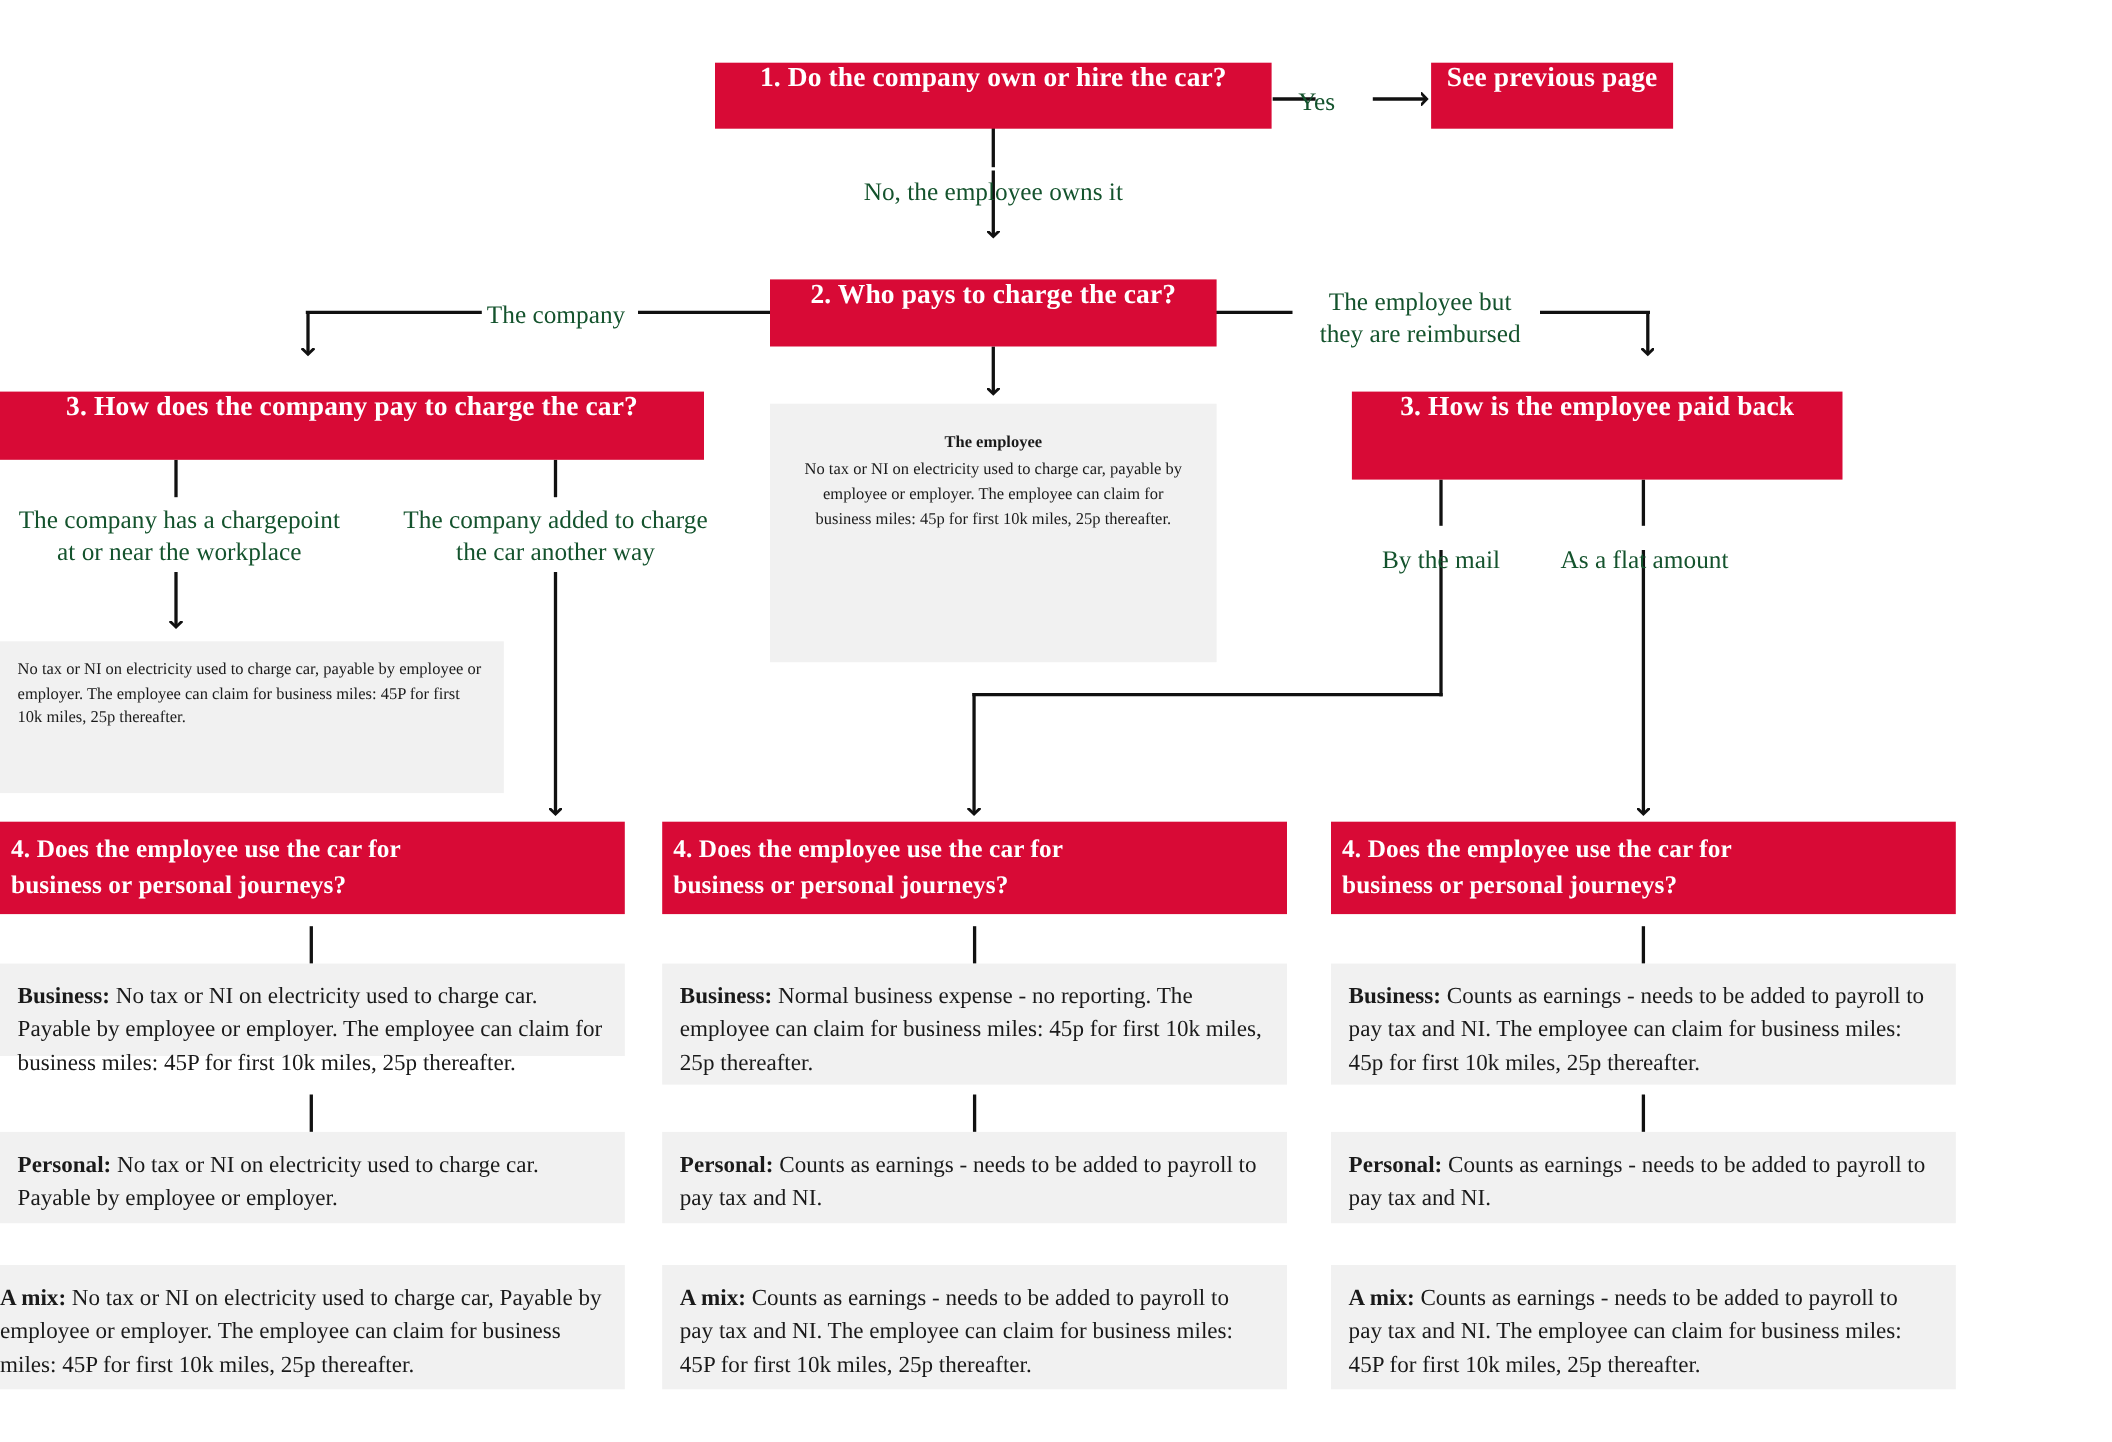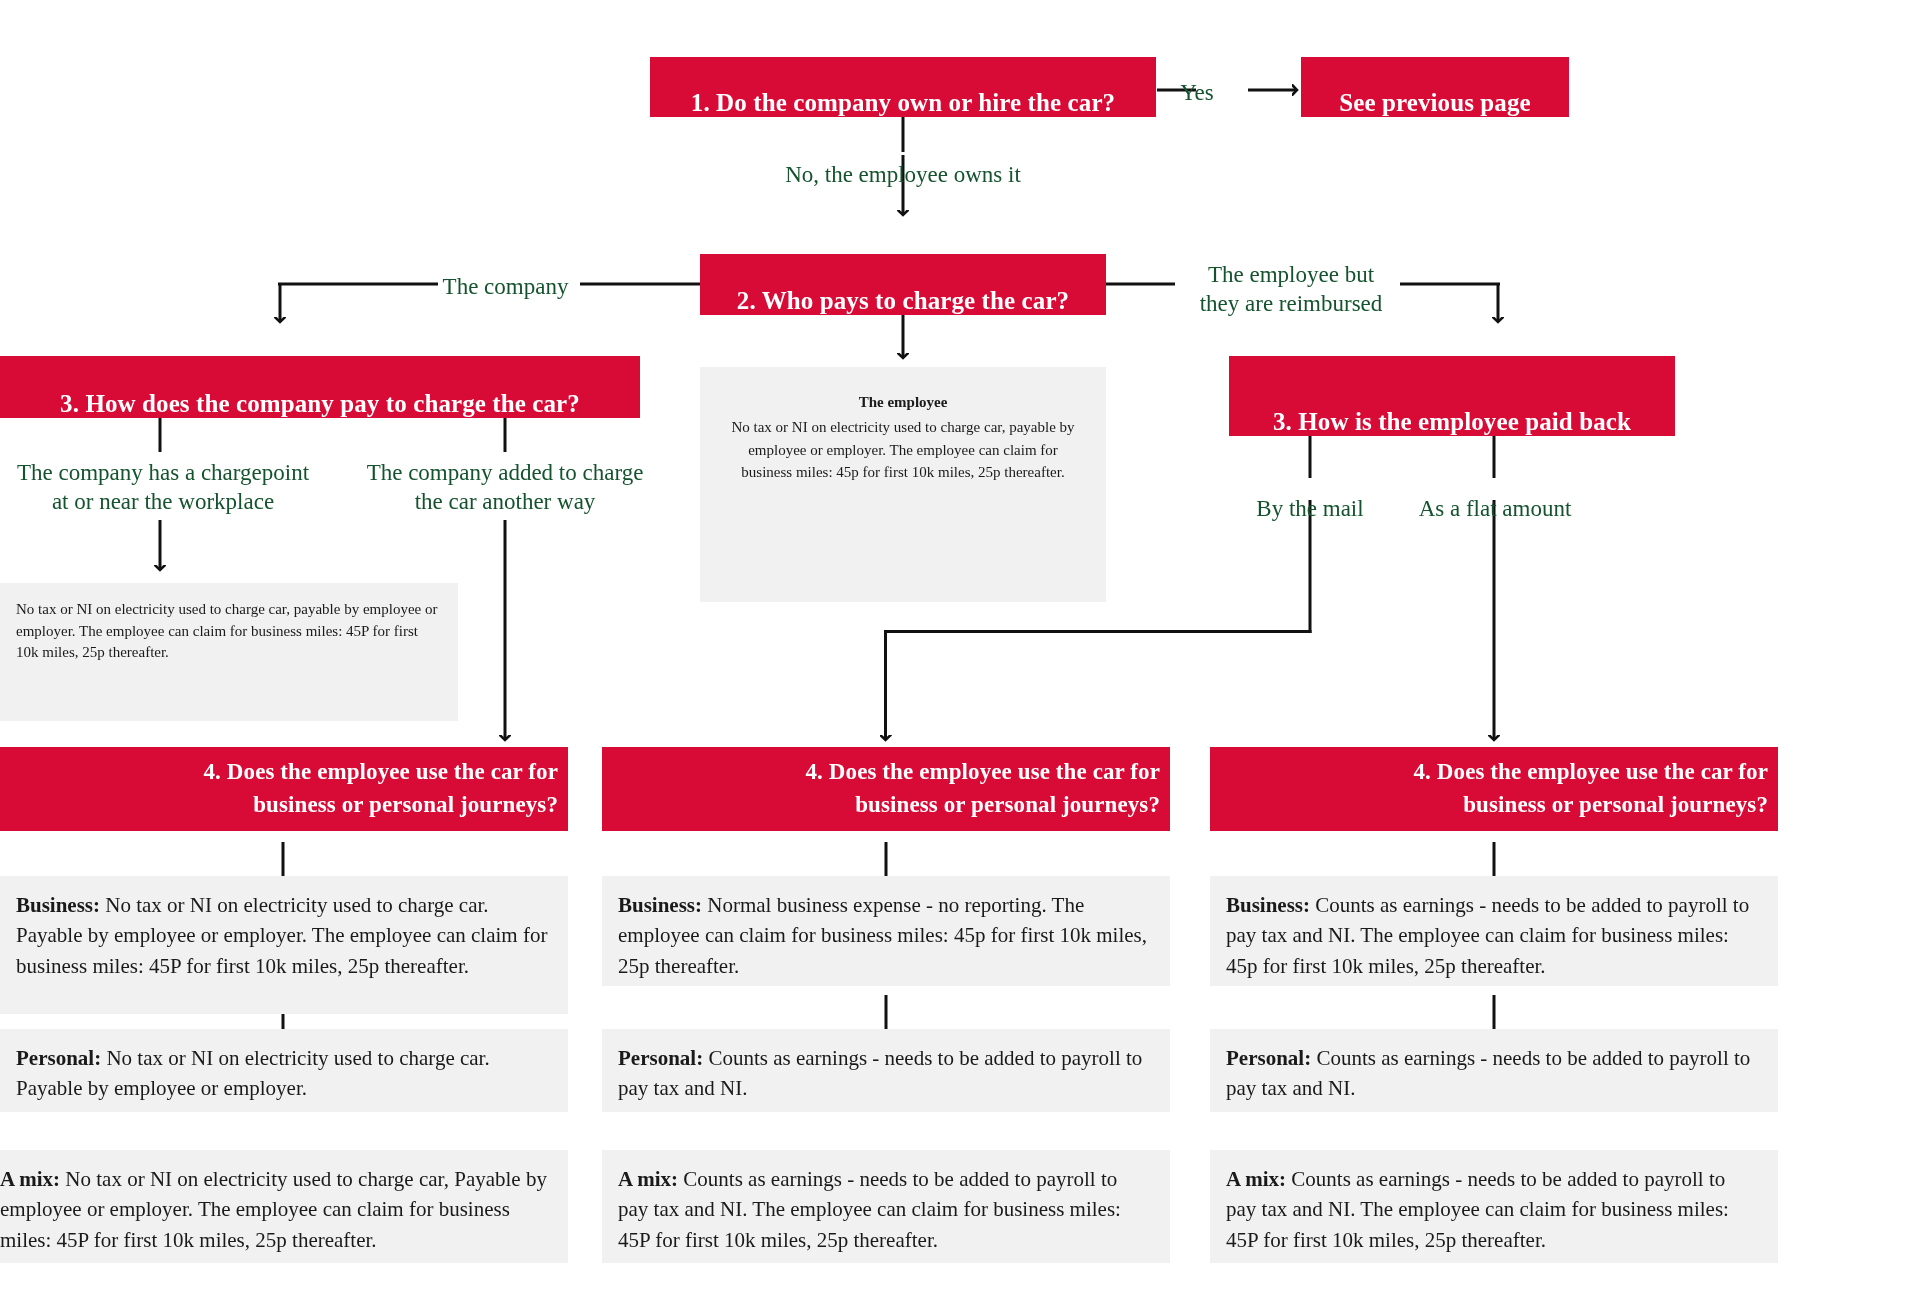--- a/index.html
+++ b/index.html
@@ -8,21 +8,21 @@
     font-family:"Liberation Serif","DejaVu Serif",serif;
     color:#1a1a1a;
   }
   .canvas{position:absolute;left:0;top:0;width:1920px;height:1311px;}
   svg.lines{position:absolute;left:0;top:0;width:1920px;height:1311px;pointer-events:none;}
 
   .node{position:absolute;box-sizing:border-box;}
 
   .red{
     background:#D80A36;color:#ffffff;font-weight:bold;
-    display:flex;align-items:flex-end;justify-content:center;text-align:center;
+    display:flex;align-items:flex-start;justify-content:center;text-align:center;
     letter-spacing:.1px;
   }
   .grey{
     background:#f1f1f1;color:#1a1a1a;
     box-sizing:border-box;
   }
   .grey.centered{text-align:center;}
   .lbl{
     position:absolute;text-align:center;color:#14532d;
     line-height:1.28;
@@ -91,21 +91,21 @@
   </svg>
 
   <div class="node red f26" style="left:650px;top:57px;width:506px;height:60px;padding:0 14px;">
     <span>1. Do the company own or hire the car?</span>
   </div>
 
   <div class="lbl f23" style="left:1166px;top:78px;width:62px;">
     <span>Yes</span>
   </div>
 
-  <div class="node red f26" style="left:1301px;top:57px;width:268px;height:60px;padding:0 10px;">
+  <div class="node red f26" style="left:1301px;top:57px;width:220px;height:60px;padding:0 10px;">
     <span>See previous page</span>
   </div>
 
   <div class="lbl f23" style="left:703px;top:160px;width:400px;">
     <span>No, the employee owns it</span>
   </div>
 
   <div class="node red f26" style="left:700px;top:254px;width:406px;height:61px;padding:0 12px;">
     <span>2.  Who pays to charge the car?</span>
   </div>
@@ -151,21 +151,21 @@
   </div>
 
   <div class="lbl f23" style="left:1400px;top:494px;width:190px;">
     <span>As a flat amount</span>
   </div>
 
   <div class="node red f23" style="left:0px;top:747px;width:568px;height:84px;flex-direction:column;line-height:1.42;padding:0 10px;">
     <span>4. Does the employee use the car for</span>
     <span>business or personal journeys?</span>
   </div>
-  <div class="node grey f21" style="left:0px;top:876px;width:568px;height:138px;padding:14px 18px 0 16px;line-height:1.45;">
+  <div class="node grey f21" style="left:0px;top:876px;width:568px;height:84px;padding:14px 18px 0 16px;line-height:1.45;">
     <b class="k">Business:</b><span> No tax or NI on electricity used to charge car. Payable by employee or employer. The employee can claim for business miles: 45P for first 10k miles, 25p thereafter.</span>
   </div>
   <div class="node grey f21" style="left:0px;top:1029px;width:568px;height:83px;padding:14px 18px 0 16px;line-height:1.45;">
     <b class="k">Personal:</b><span> No tax or NI on electricity used to charge car. Payable by employee or employer.</span>
   </div>
   <div class="node grey f21" style="left:0px;top:1150px;width:568px;height:113px;padding:14px 18px 0 0;line-height:1.45;">
     <b class="k">A mix:</b><span> No tax or NI on electricity used to charge car, Payable by employee or employer. The employee can claim for business miles: 45P for first 10k miles, 25p thereafter.</span>
   </div>
 
   <div class="node red f23" style="left:602px;top:747px;width:568px;height:84px;flex-direction:column;line-height:1.42;padding:0 10px;">

